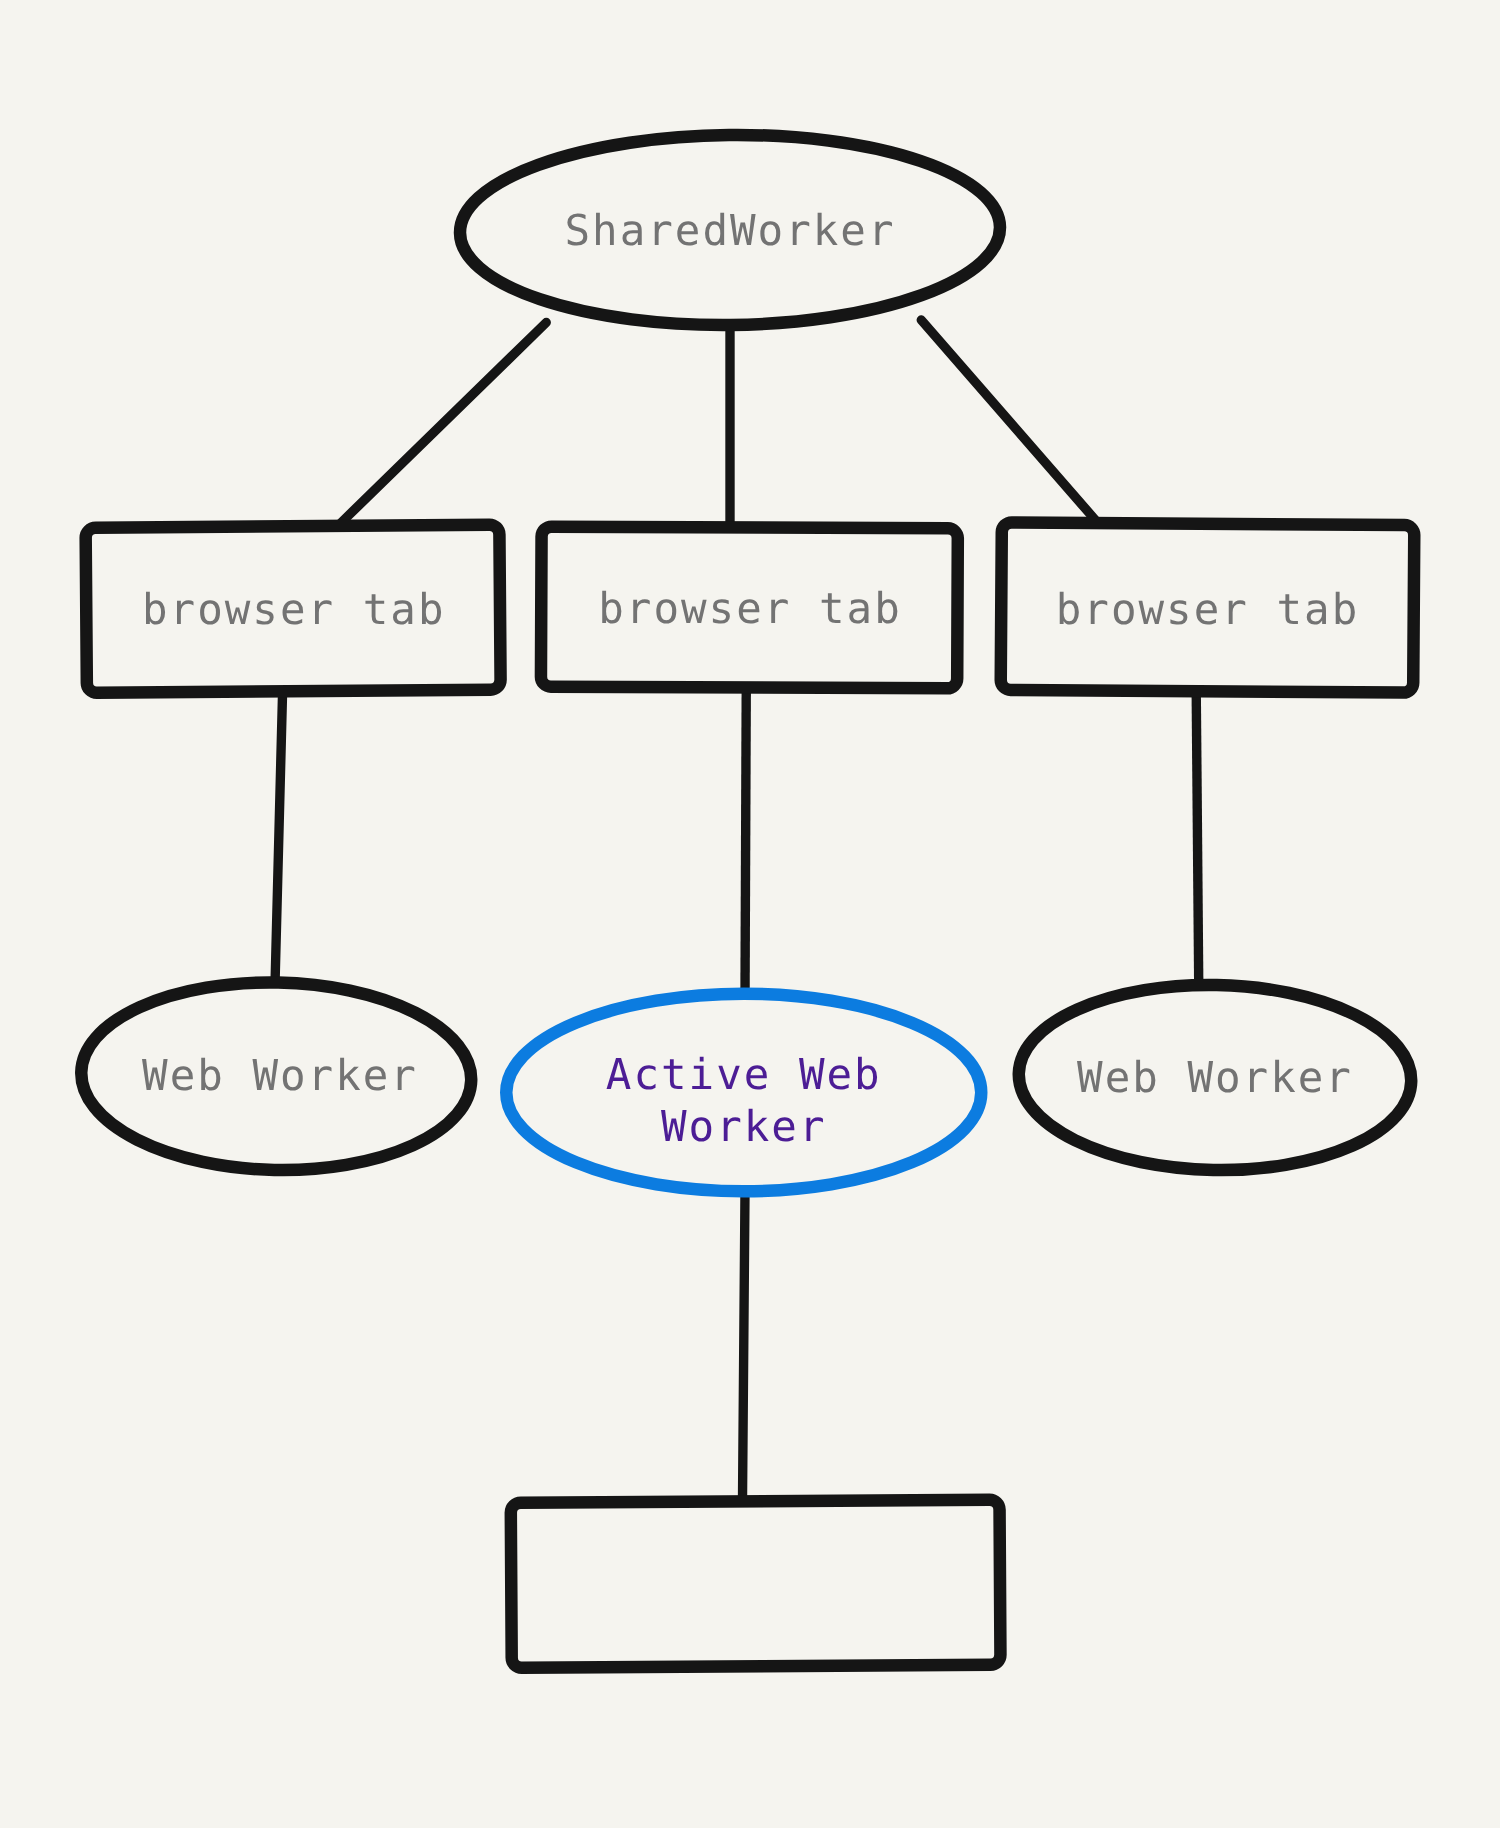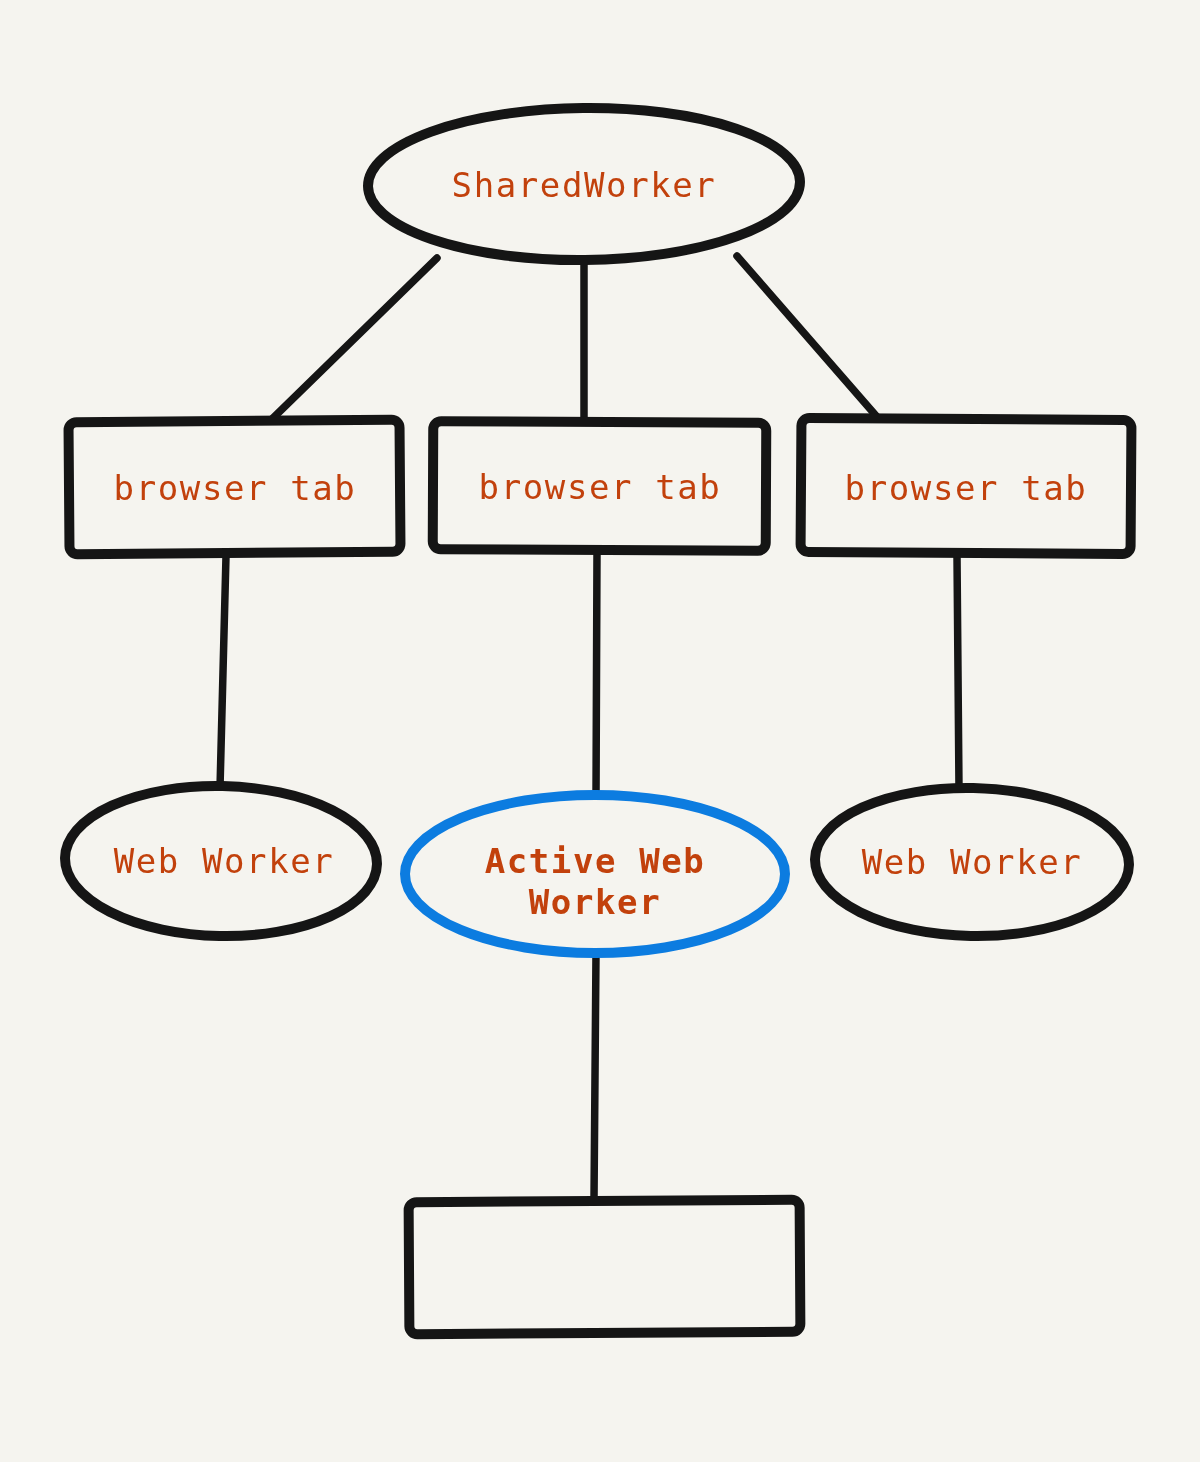--- a/index.html
+++ b/index.html
@@ -17,33 +17,33 @@
   }
   .canvas svg {
     position: absolute;
     left: 0;
     top: 0;
   }
   .node-label {
     position: absolute;
     transform: translate(-50%, -50%);
     text-align: center;
-    color: #c2410c;
+    color: #737373;
     font-size: 34px;
     letter-spacing: 1.6px;
     line-height: 1.22;
     white-space: nowrap;
     user-select: none;
   }
   .node-label.wrap {
     white-space: normal;
   }
   .node-label.accent {
-    color: #c2410c;
-    font-weight: bold;
+    color: #4c1d95;
+    font-weight: normal;
   }
   .edge {
     stroke: #151515;
     stroke-width: 7.5;
     stroke-linecap: round;
     fill: none;
   }
   .shape {
     stroke: #151515;
     stroke-width: 10;

